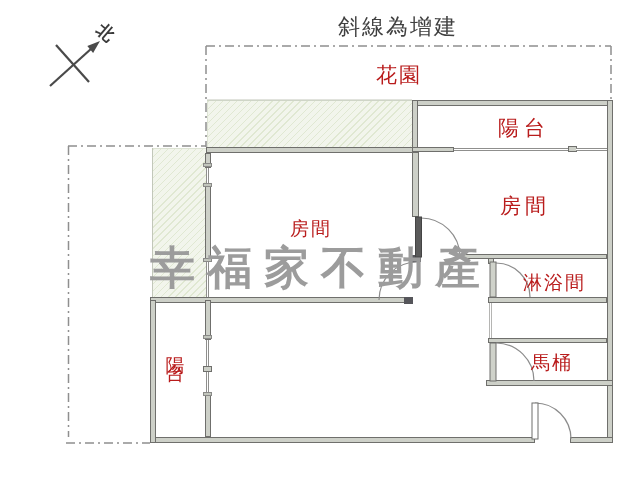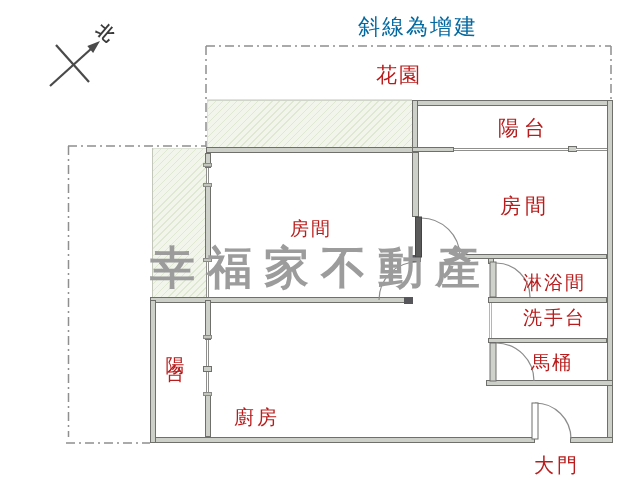--- a/index.html
+++ b/index.html
@@ -22,21 +22,21 @@
   .win-h{position:absolute;z-index:2;height:3px;background:#ffffff;border-top:1px solid #8f8f8d;border-bottom:1px solid #8f8f8d;box-sizing:border-box;}
   .win-lite{border-color:#b5b5b3;}
   svg.overlay{position:absolute;left:0;top:0;z-index:4;pointer-events:none;}
   
   .watermark{
     position:absolute;left:150px;top:209px;z-index:5;
     font-size:45px;font-weight:bold;letter-spacing:12px;color:#9c9c9c;white-space:nowrap;margin-top:29px;
   }
   
   .lbl{position:absolute;z-index:6;white-space:nowrap;color:#b91c1c;}
-  .lbl-title{left:358px;top:12px;font-size:22px;letter-spacing:2px;color:#0369a1;}
+  .lbl-title{left:338px;top:12px;font-size:22px;letter-spacing:2px;color:#404040;}
   .lbl-garden{left:376px;top:61px;font-size:21px;letter-spacing:2px;}
   .lbl-balcony-top{left:498px;top:114px;font-size:21px;letter-spacing:5px;}
   .lbl-bedroom-right{left:500px;top:192px;font-size:21px;letter-spacing:4px;}
   .lbl-bedroom-center{left:290px;top:216px;font-size:19px;letter-spacing:2px;}
   .lbl-shower{left:523px;top:270px;font-size:19px;letter-spacing:2px;text-align:right;}
   .lbl-washbasin{left:523px;top:305px;font-size:19px;letter-spacing:2px;}
   .lbl-toilet{left:531px;top:350px;font-size:19px;letter-spacing:2px;}
   .lbl-living{left:304px;top:350px;font-size:20px;letter-spacing:3px;}
   .lbl-kitchen{left:234px;top:404px;font-size:20px;letter-spacing:3px;}
   .lbl-main-door{left:534px;top:452px;font-size:20px;letter-spacing:3px;}
@@ -127,19 +127,16 @@
   </svg>
 
   <div class="watermark">幸福家不動產</div>
 
   <div class="lbl lbl-title">斜線為增建</div>
   <div class="lbl lbl-garden">花園</div>
   <div class="lbl lbl-balcony-top">陽台</div>
   <div class="lbl lbl-bedroom-right">房間</div>
   <div class="lbl lbl-bedroom-center">房間</div>
   <div class="lbl lbl-shower">淋浴間</div>
-  <div class="lbl lbl-washbasin">洗手台</div>
   <div class="lbl lbl-toilet">馬桶</div>
-  <div class="lbl lbl-kitchen">廚房</div>
   <div class="lbl lbl-balcony-left">陽台</div>
-  <div class="lbl lbl-main-door">大門</div>
 
 </div>
 
 </body></html>

